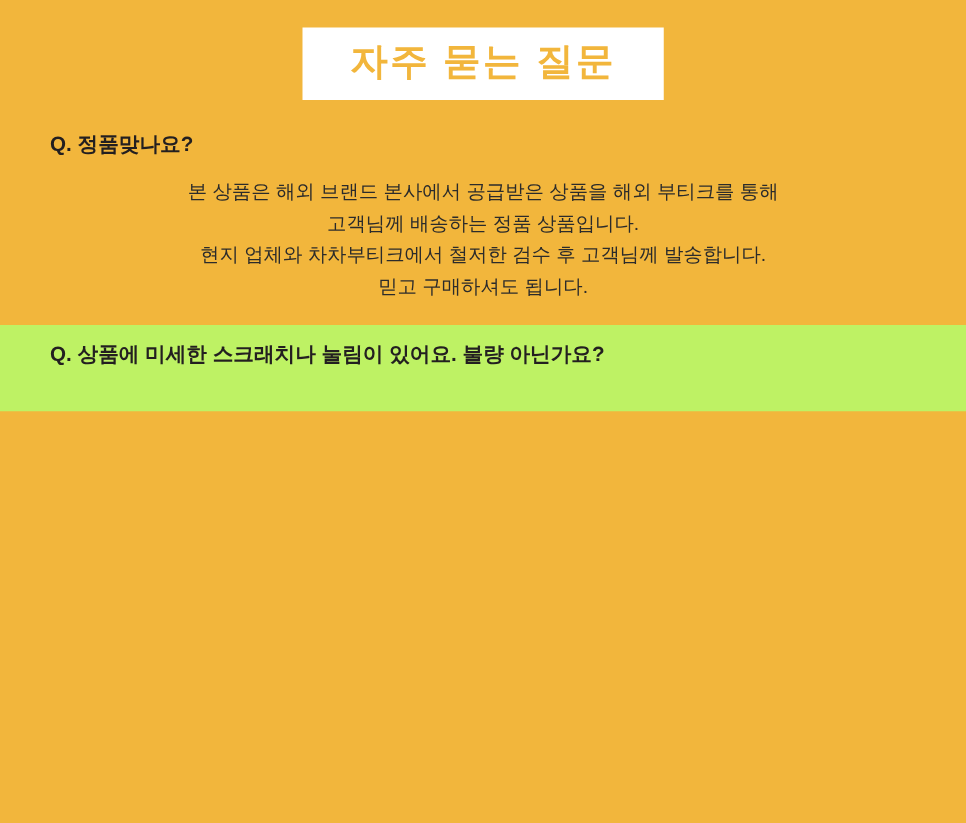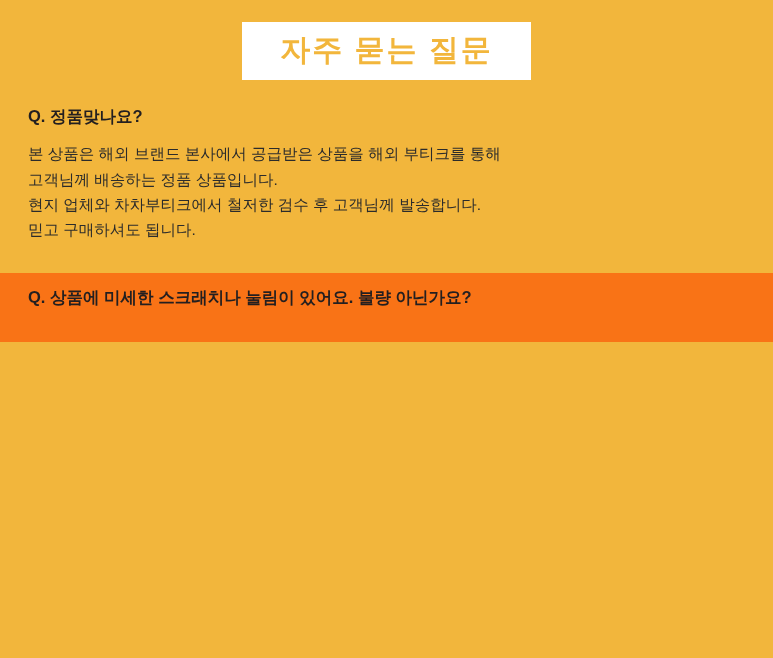--- a/index.html
+++ b/index.html
@@ -32,28 +32,28 @@
     font-weight: bold;
     letter-spacing: 2px;
     padding: 13px 38px 15px 38px;
     line-height: 1;
     text-align: center;
   }
   .faq-list {
     margin-top: 24px;
   }
   .faq-item {
-    padding: 0 28px;
+    padding: 0 40px;
     box-sizing: border-box;
   }
   .faq-item.highlight {
-    background: #f97316;
+    background: #bef264;
     padding-top: 14px;
     padding-bottom: 18px;
-    margin-top: 17px;
+    margin-top: 4px;
     margin-bottom: 10px;
   }
   .faq-item.plain {
     padding-top: 2px;
   }
   .faq-q {
     font-size: 16.5px;
     font-weight: bold;
     line-height: 1.3;
     margin: 0 0 14px 0;
@@ -61,20 +61,21 @@
   }
   .faq-item.highlight .faq-q {
     margin-bottom: 16px;
   }
   .faq-a {
     font-size: 15.5px;
     line-height: 1.62;
     margin: 0;
     color: #2b2b2b;
     white-space: pre-line;
+    text-align: center;
   }
   .spacer-a { height: 14px; }
   .spacer-b { height: 10px; }
 </style>
 </head>
 <body>
 
 <div class="page">
 
   <div class="title-wrap">

